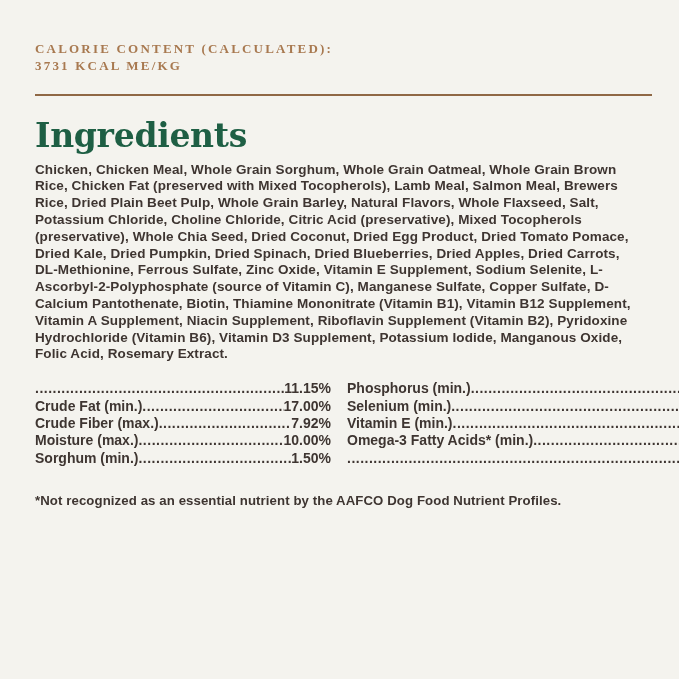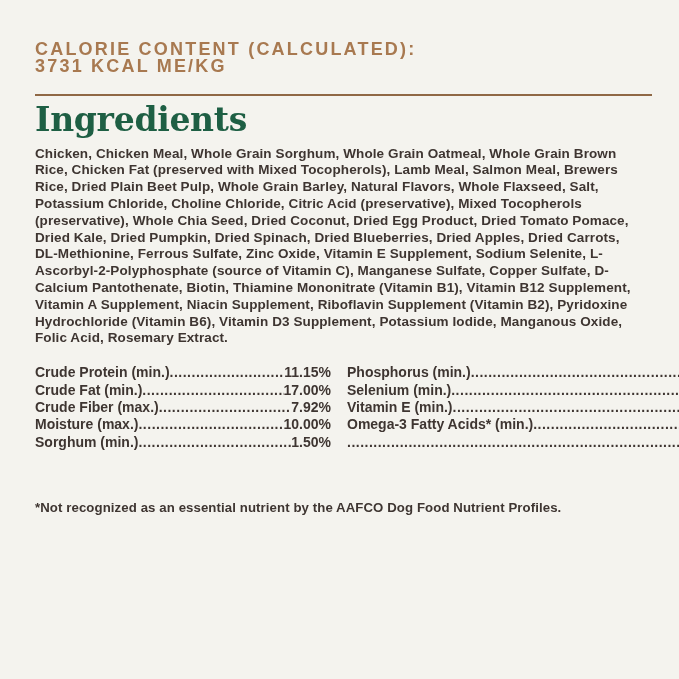--- a/index.html
+++ b/index.html
@@ -14,43 +14,43 @@
   .page{
     position:relative;
     width:679px;height:679px;
     background:var(--bg);
     font-family:"Liberation Sans",sans-serif;
     color:var(--text-color);
     padding:41px 27px 0 35px;
     overflow:hidden;
   }
   .calorie{
-    font-family:Liberation Sans, sans-serif;
+    font-family:Liberation Serif, serif;
     font-weight:700;
-    font-size:18px;
+    font-size:13px;
     line-height:16.8px;
     letter-spacing:2.2px;
     color:var(--accent-brown);
   }
   .divider{
     height:2px;
     width:617px;
     background:var(--divider-brown);
     margin-top:19px;
     border:none;
   }
   .section-heading{
     font-family:"DejaVu Serif","Liberation Serif",serif;
     font-weight:700;
     font-size:33px;
     line-height:40px;
     color:var(--accent-green);
     letter-spacing:-0.3px;
   }
-  .h-ingredients{margin-top:4px;}
+  .h-ingredients{margin-top:20px;}
   .h-analysis{margin-top:9px;}
   .ingredients-text{
     margin-top:6px;
     width:600px;
     font-size:13.5px;
     font-weight:600;
     line-height:16.8px;
     letter-spacing:0.1px;
   }
   .ga-table{
@@ -69,21 +69,21 @@
   .ga-label{white-space:nowrap;flex:0 0 auto;}
   .ga-dots{
     flex:1 1 auto;
     overflow:hidden;
     white-space:nowrap;
     letter-spacing:0.5px;
     min-width:6px;
   }
   .ga-value{white-space:nowrap;flex:0 0 auto;}
   .footnote{
-    margin-top:48px;
+    margin-top:25px;
     font-size:13.2px;
     font-weight:600;
     line-height:17px;
     letter-spacing:0.1px;
   }
 </style>
 </head>
 <body>
 
 <div class="page">
@@ -97,21 +97,20 @@
 
   <h1 class="section-heading h-ingredients">Ingredients</h1>
 
   <p class="ingredients-text">Chicken, Chicken Meal, Whole Grain Sorghum, Whole Grain Oatmeal, Whole Grain Brown Rice, Chicken Fat (preserved with Mixed Tocopherols), Lamb Meal, Salmon Meal, Brewers Rice, Dried Plain Beet Pulp, Whole Grain Barley, Natural Flavors, Whole Flaxseed, Salt, Potassium Chloride, Choline Chloride, Citric Acid (preservative), Mixed Tocopherols (preservative), Whole Chia Seed, Dried Coconut, Dried Egg Product, Dried Tomato Pomace, Dried Kale, Dried Pumpkin, Dried Spinach, Dried Blueberries, Dried Apples, Dried Carrots, DL-Methionine, Ferrous Sulfate, Zinc Oxide, Vitamin E Supplement, Sodium Selenite, L-Ascorbyl-2-Polyphosphate (source of Vitamin C), Manganese Sulfate, Copper Sulfate, D-Calcium Pantothenate, Biotin, Thiamine Mononitrate (Vitamin B1), Vitamin B12 Supplement, Vitamin A Supplement, Niacin Supplement, Riboflavin Supplement (Vitamin B2), Pyridoxine Hydrochloride (Vitamin B6), Vitamin D3 Supplement, Potassium Iodide, Manganous Oxide, Folic Acid, Rosemary Extract.</p>
 
 
   <div class="ga-table">
 
     <div class="ga-col ga-col-left">
       <div class="ga-row">
-        <span class="ga-label">Crude Protein (min.)</span>
         <span class="ga-dots">..........................................................................................</span>
         <span class="ga-value">11.15%</span>
       </div>
       <div class="ga-row">
         <span class="ga-label">Crude Fat (min.)</span>
         <span class="ga-dots">..........................................................................................</span>
         <span class="ga-value">17.00%</span>
       </div>
       <div class="ga-row">
         <span class="ga-label">Crude Fiber (max.)</span>

